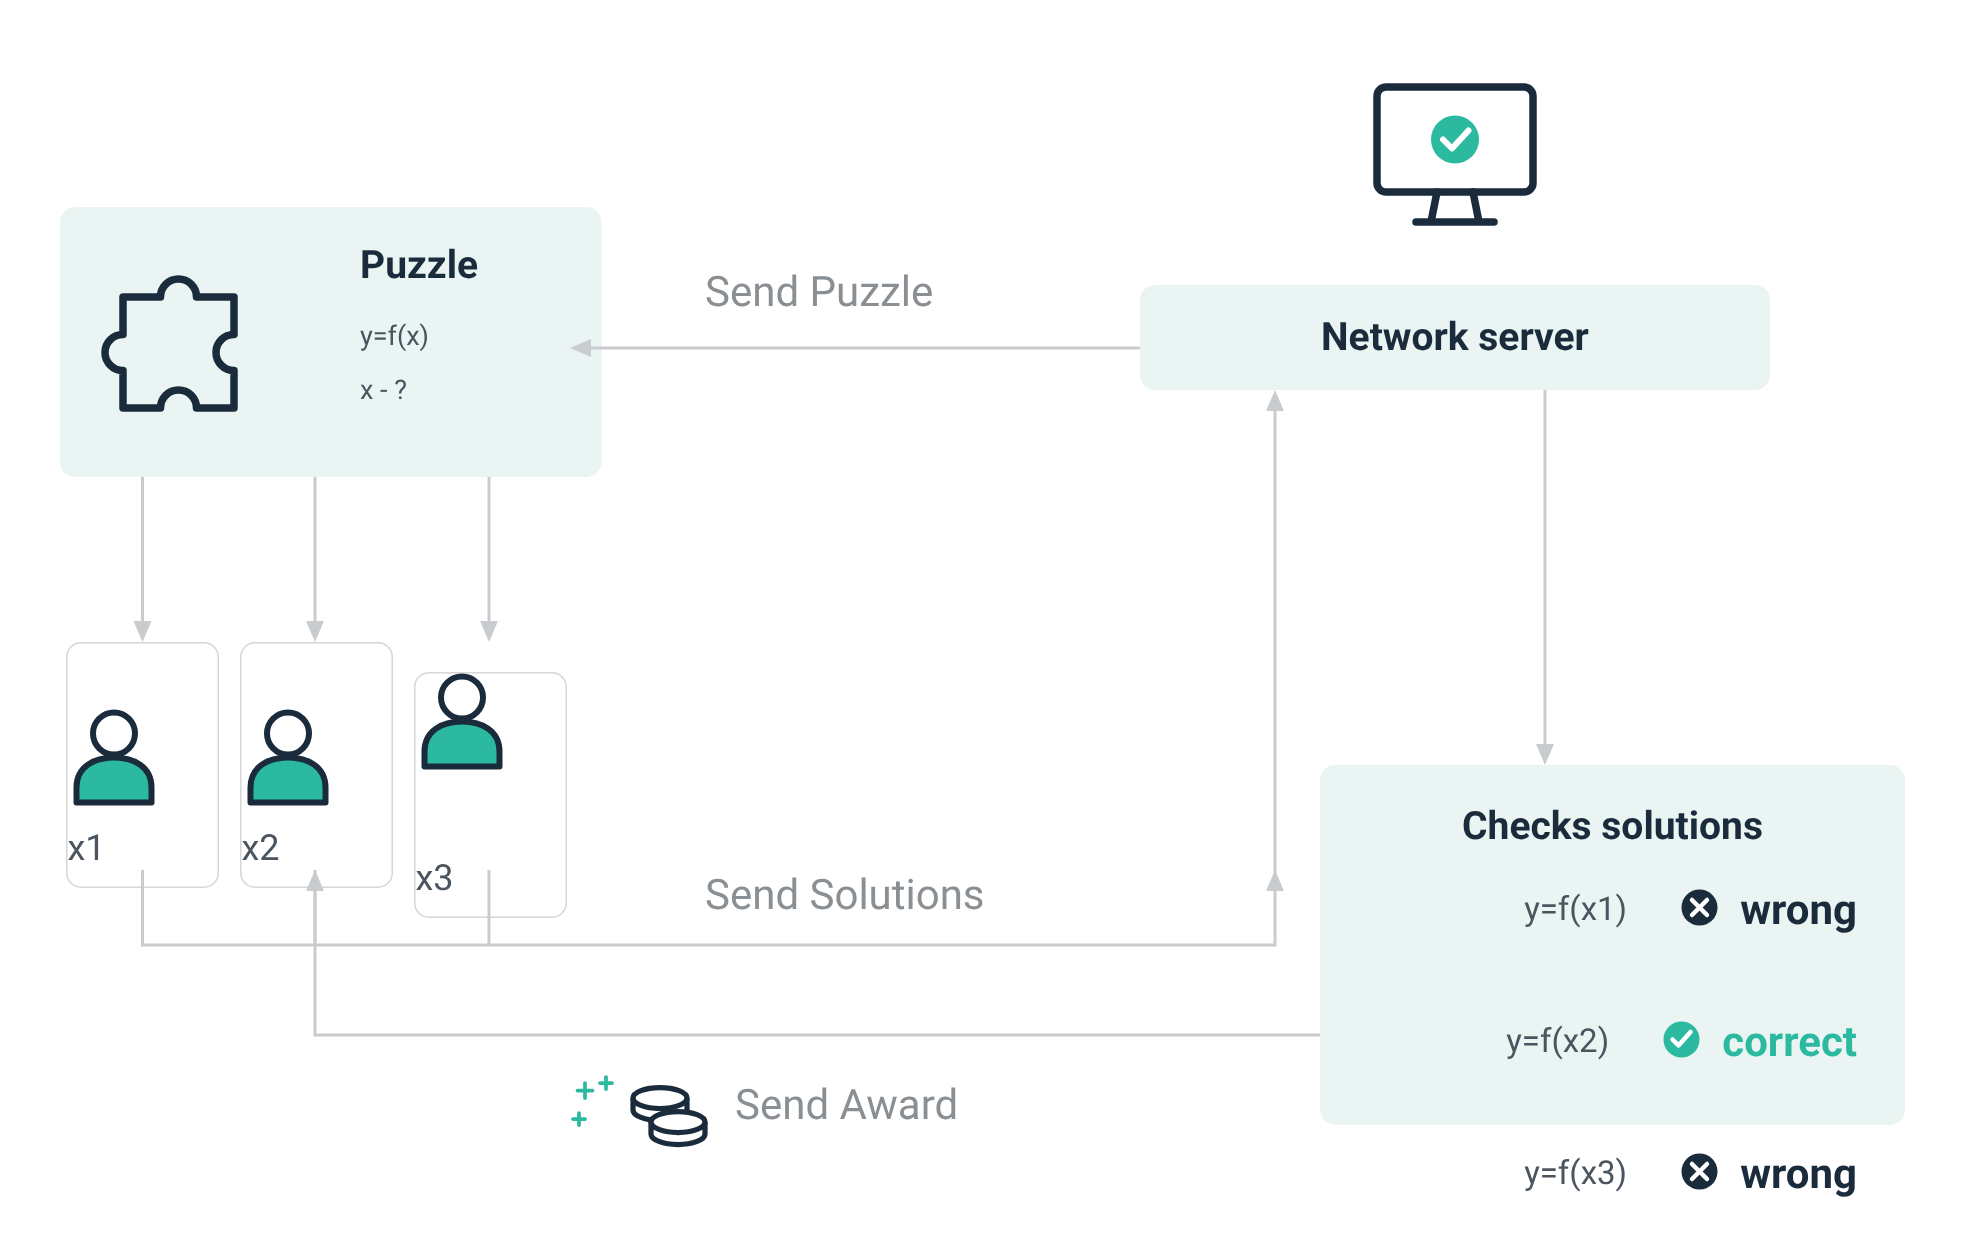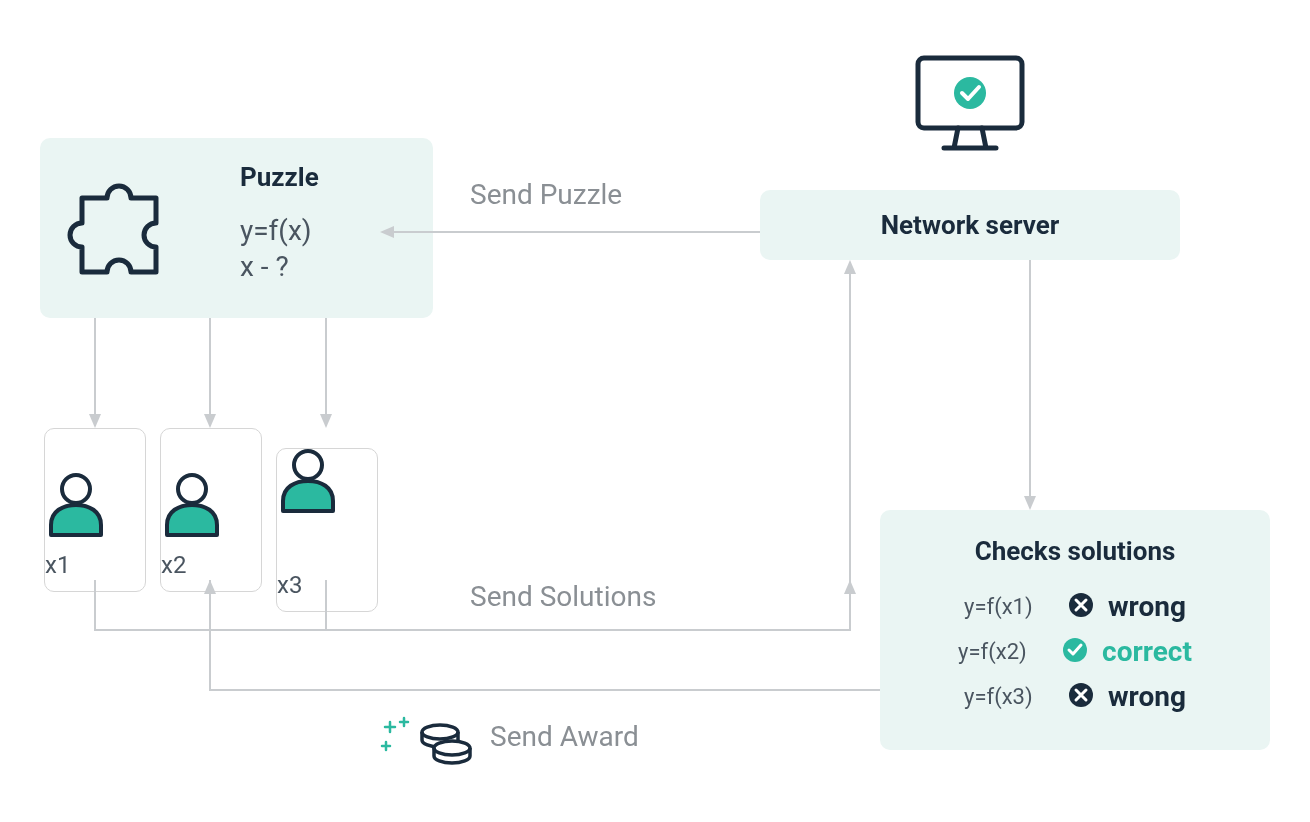--- a/index.html
+++ b/index.html
@@ -4,36 +4,36 @@
 <style>
   html,body{margin:0;padding:0;width:1310px;height:822px;background:#fff;font-family:-apple-system,BlinkMacSystemFont,"Segoe UI",Roboto,sans-serif;}
   .canvas{position:relative;width:1310px;height:822px;}
   .box{position:absolute;background:#eaf5f3;border-radius:10px;}
   .box-outline{position:absolute;background:#fff;border:1.5px solid #d6d6d6;border-radius:10px;}
   .dark{color:#1a2b3c;}
   .gray{color:#8a8f94;}
   .teal{color:#2bb9a0;}
   .label{position:absolute;font-size:28px;}
   .title{font-weight:700;font-size:26px;}
-  .eq{font-size:28px;color:#4a5560;}
+  .eq{font-size:18px;color:#4a5560;}
   .person-card{display:flex;flex-direction:column;align-items:flex-start;justify-content:flex-end;padding-bottom:12px;}
   .person-label{font-size:24px;color:#4a5560;margin-top:8px;}
   .sol-row{display:flex;align-items:center;gap:14px;margin:6px 0;}
   .sol-eq{font-size:22px;color:#4a5560;width:90px;}
   .sol-res{font-size:28px;font-weight:700;}
   svg.arrow{position:absolute;overflow:visible;}
   svg.arrow line,svg.arrow path{stroke:#c9cccf;stroke-width:2;fill:none;}
   .ah{fill:#c9cccf;}
 </style>
 </head>
 <body>
 
 <div class="canvas">
 
-  <div class="box" style="left:40px;top:138px;width:393px;height:180px;">
+  <div class="box" style="left:40px;top:138px;width:361px;height:180px;">
     <div style="position:absolute;left:22px;top:30px;">
       <svg width="130" height="120" viewBox="0 0 130 120">
         <path d="M20 30 h25 a12 12 0 1 1 24 0 h25 v25 a12 12 0 1 0 0 24 v25 h-25 a12 12 0 1 0 -24 0 h-25 v-25 a12 12 0 1 1 0 -24 z" stroke="#1a2b3c" stroke-width="5" fill="none" stroke-linejoin="round"></path>
       </svg>
     </div>
     <div class="title dark" style="position:absolute;left:200px;top:24px;">Puzzle</div>
     <div class="eq" style="position:absolute;left:200px;top:76px;">y=f(x)</div>
     <div class="eq" style="position:absolute;left:200px;top:112px;">x - ?</div>
   </div>
 
@@ -104,21 +104,21 @@
   </svg>
   <div class="label gray" style="left:470px;top:580px;">Send Solutions</div>
 
   <svg class="arrow" style="left:1020px;top:260px;width:20px;height:250px;">
     <line x1="10" y1="0" x2="10" y2="238"></line>
     <polygon class="ah" points="10,250 4,236 16,236"></polygon>
   </svg>
 
   <div class="box" style="left:880px;top:510px;width:390px;height:240px;padding:26px 32px;box-sizing:border-box;">
     <div class="title dark" style="text-align:center;margin-bottom:18px;">Checks solutions</div>
-    <div id="checks-rows" style="display:flex;flex-direction:column;align-items:center;">
+    <div id="checks-rows" style="display:flex;flex-direction:column;align-items:flex-end;gap:43px;">
         <div class="sol-row">
           <span class="sol-eq">y=f(x1)</span>
           <span><svg width="26" height="26" viewBox="0 0 26 26">
               <circle cx="13" cy="13" r="12" fill="#1a2b3c"></circle>
               <path d="M8 8 l10 10 M18 8 l-10 10" stroke="#fff" stroke-width="3" stroke-linecap="round"></path>
             </svg></span>
           <span class="sol-res dark">wrong</span>
         </div>
         <div class="sol-row">
           <span class="sol-eq">y=f(x2)</span>

